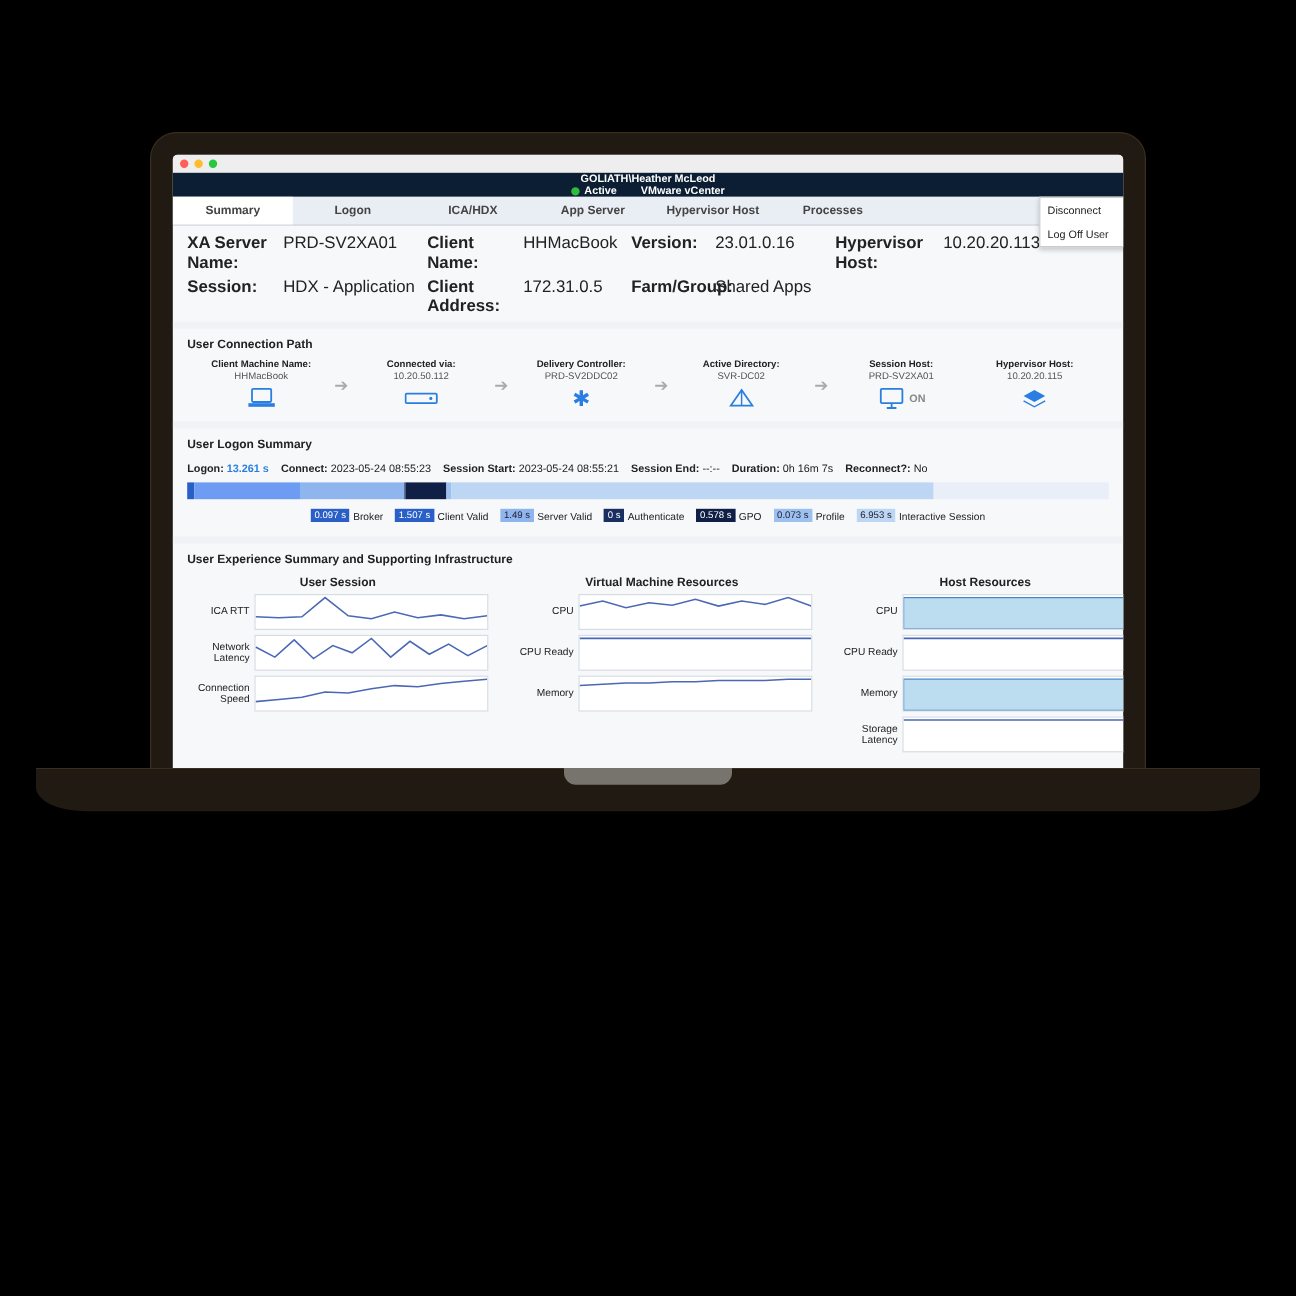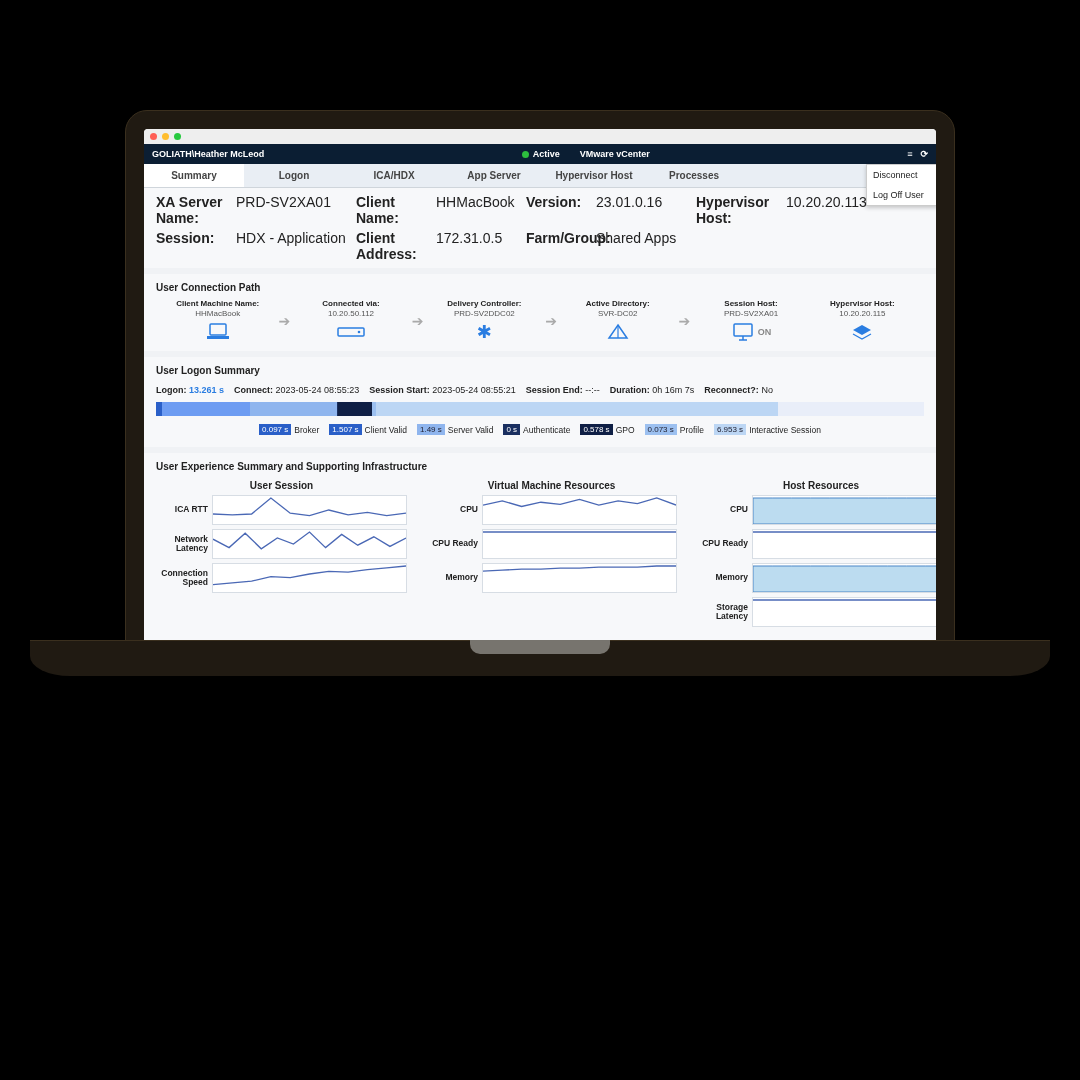--- a/index.html
+++ b/index.html
@@ -29,21 +29,21 @@
     position: absolute; left: 50%; transform: translateX(-50%);
     top: 530px; width: 140px; height: 14px;
     background: #77746e; border-radius: 0 0 10px 10px;
   }
   .mac-dots { display:flex; gap:5px; padding:4px 6px; background:#eee; }
   .mac-dots span { width:7px; height:7px; border-radius:50%; }
   .dot-r{background:#ff5f56;} .dot-y{background:#ffbd2e;} .dot-g{background:#27c93f;}
 
   .top-bar {
     background:#0b1e33; color:#fff; height:20px; display:flex;
-    align-items:center; padding:0 8px; font-size:9px; font-weight:bold;
+    align-items:center; padding:0 8px; font-size:9px; font-weight:bold;flex-direction:column;
   }
   .top-bar .status-dot { width:7px; height:7px; border-radius:50%; background:#2dbd3e; margin-right:4px; }
   .top-bar .center { flex:1; display:flex; justify-content:center; align-items:center; gap:20px;}
   .top-bar .act { display:flex; align-items:center; }
   .top-bar .right { display:flex; gap:8px; align-items:center; }
   .tabs {
     display:flex; background:#e9eef4; border-bottom:1px solid #cfd5db; position:relative;align-items:center;
   }
   .tab {
     flex:0 0 auto; width:100px; text-align:center; padding:6px 0;
@@ -59,42 +59,42 @@
 
   .info-grid {
     padding:6px 12px; display:grid; grid-template-columns: 80px 120px 80px 90px 70px 100px 90px 90px;
     row-gap:4px; font-size:14px;
   }
   .info-grid .lbl { font-weight:bold; }
   
   .section { padding:4px 12px 8px; border-top: 6px solid #f0f2f5;}
   .section-title { font-weight:bold; font-size:10px; padding:4px 0 6px; }
   
-  .path { display:flex; align-items:center; justify-content:flex-end; padding:0 6px; }
+  .path { display:flex; align-items:center; justify-content:center; padding:0 6px; }
   .path-item { flex:1; text-align:center; font-size:8px; }
   .path-item .pt { font-weight:bold; }
   .path-item .pv { color:#555; margin-top:1px; }
   .path-item .ico { margin-top:3px; height:22px; display:flex; justify-content:center; align-items:center;}
   .arrow { width:22px; text-align:center; color:#aaa; font-size:14px; }
   .on-label { font-size:9px; color:#888; margin-left:3px; font-weight:bold;}
 
   .logon-row { display:flex; gap:10px; font-size:9px; padding:3px 0; flex-wrap:wrap;}
   .logon-row .lbl{font-weight:bold;}
   .logon-row .logon-val { color:#2a7de1; font-weight:bold;}
   .prog-bar { height:14px; display:flex; margin:4px 0; }
   .prog-bar div { height:100%; }
   .legend { display:flex; gap:10px; justify-content:center; font-size:8.5px; flex-wrap:wrap; padding:4px 0;}
   .leg { display:flex; align-items:center; gap:3px;}
   .leg .box { padding:1px 3px; color:#fff; font-size:8px;}
   
   .ux-grid { display:flex; gap:19px; }
   .ux-col { flex:1; }
   .ux-title { text-align:center; font-weight:bold; font-size:10px; padding:2px 0 4px;}
   .chart-row { display:flex; align-items:center; margin-bottom:4px;}
-  .chart-lbl { width:56px; text-align:right; padding-right:4px; font-size:8.5px; line-height:1.1;font-weight:bold;}
+  .chart-lbl { width:56px; text-align:right; padding-right:4px; font-size:8.5px; line-height:1.1;}
   .chart-box { flex:1; height:30px; background:#fff; border:1px solid #d7dde4; position:relative;}
   svg { display:block; }
 </style>
 </head>
 <body>
 
 <div class="laptop">
   <div class="screen-frame">
     <div class="screen">
       <div class="mac-dots">

